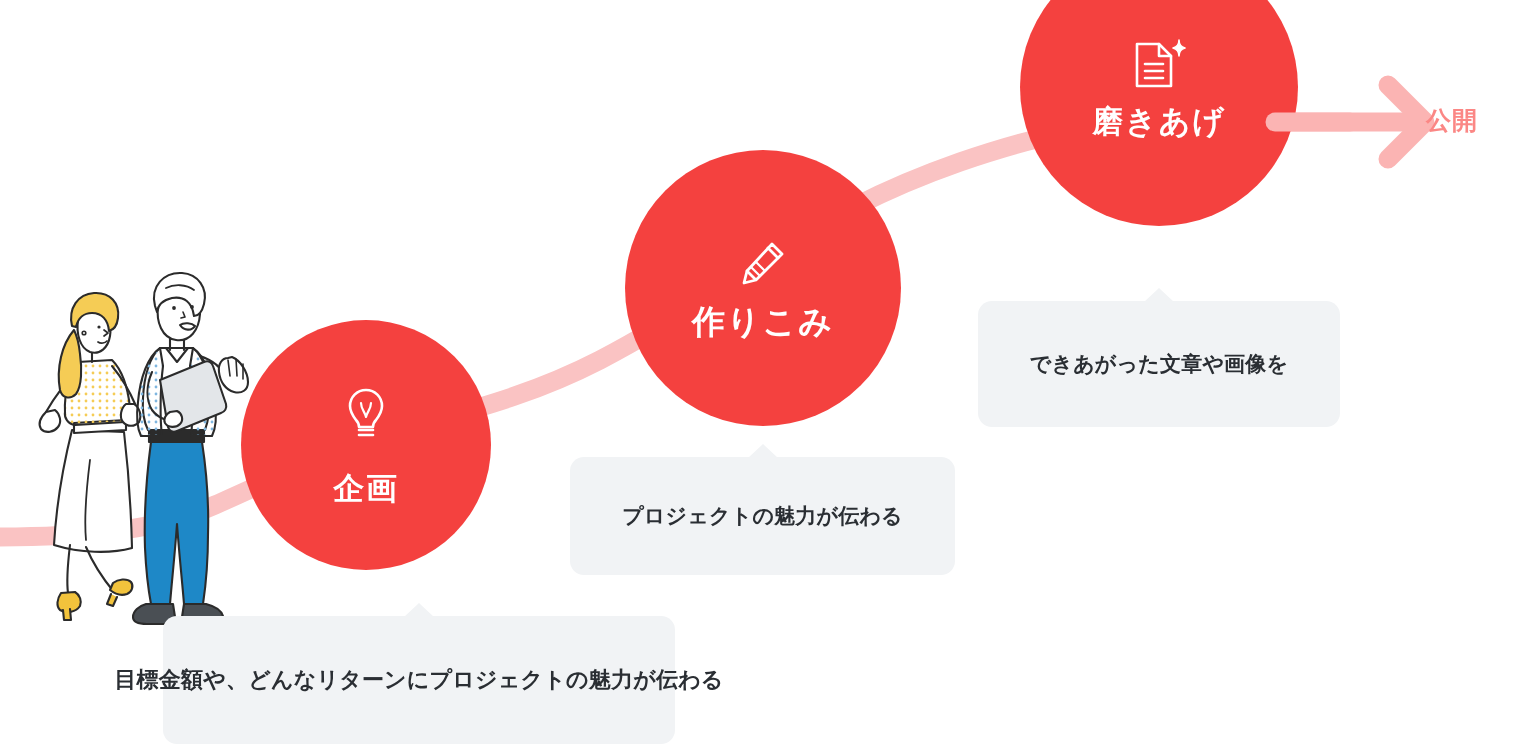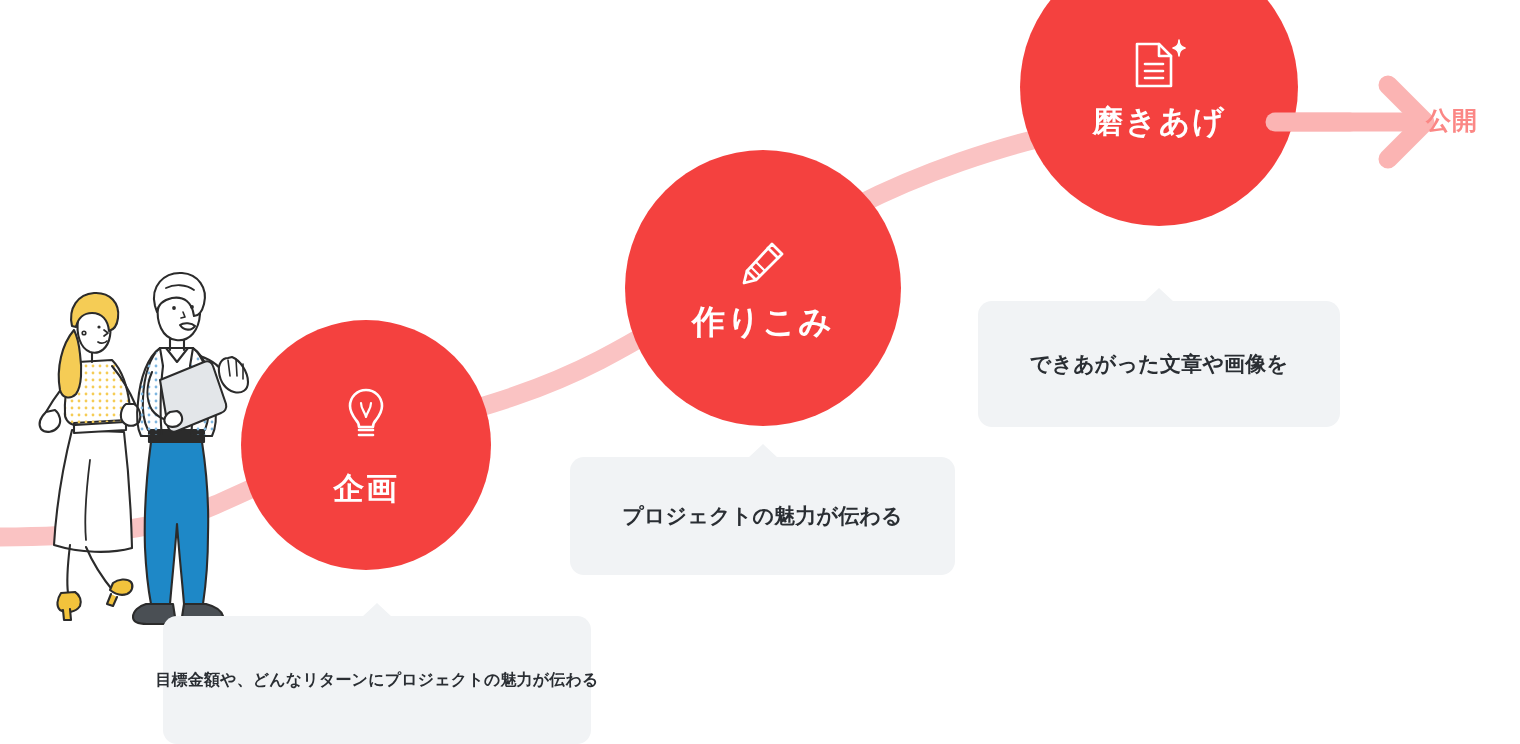--- a/index.html
+++ b/index.html
@@ -70,21 +70,21 @@
     position:absolute;
     top:-13px;
     left:50%;
     transform:translateX(-50%);
     width:0; height:0;
     border-left:15px solid transparent;
     border-right:15px solid transparent;
     border-bottom:14px solid #F1F3F5;
   }
 
-  #tooltip-1 { left:163px; top:616px; width:428px; height:128px; font-size:16px; }
+  #tooltip-1 { left:163px; top:616px; width:512px; height:128px; font-size:22px; }
   #tooltip-2 { left:570px; top:457px; width:385px; height:118px; font-size:21px; }
   #tooltip-3 { left:978px; top:301px; width:362px; height:126px; font-size:21px; }
 
   
   #publish-label {
     position:absolute;
     left:1452px; top:104px;
     transform:translateX(-50%);
     color:#FB8785;
     font-size:25px;

